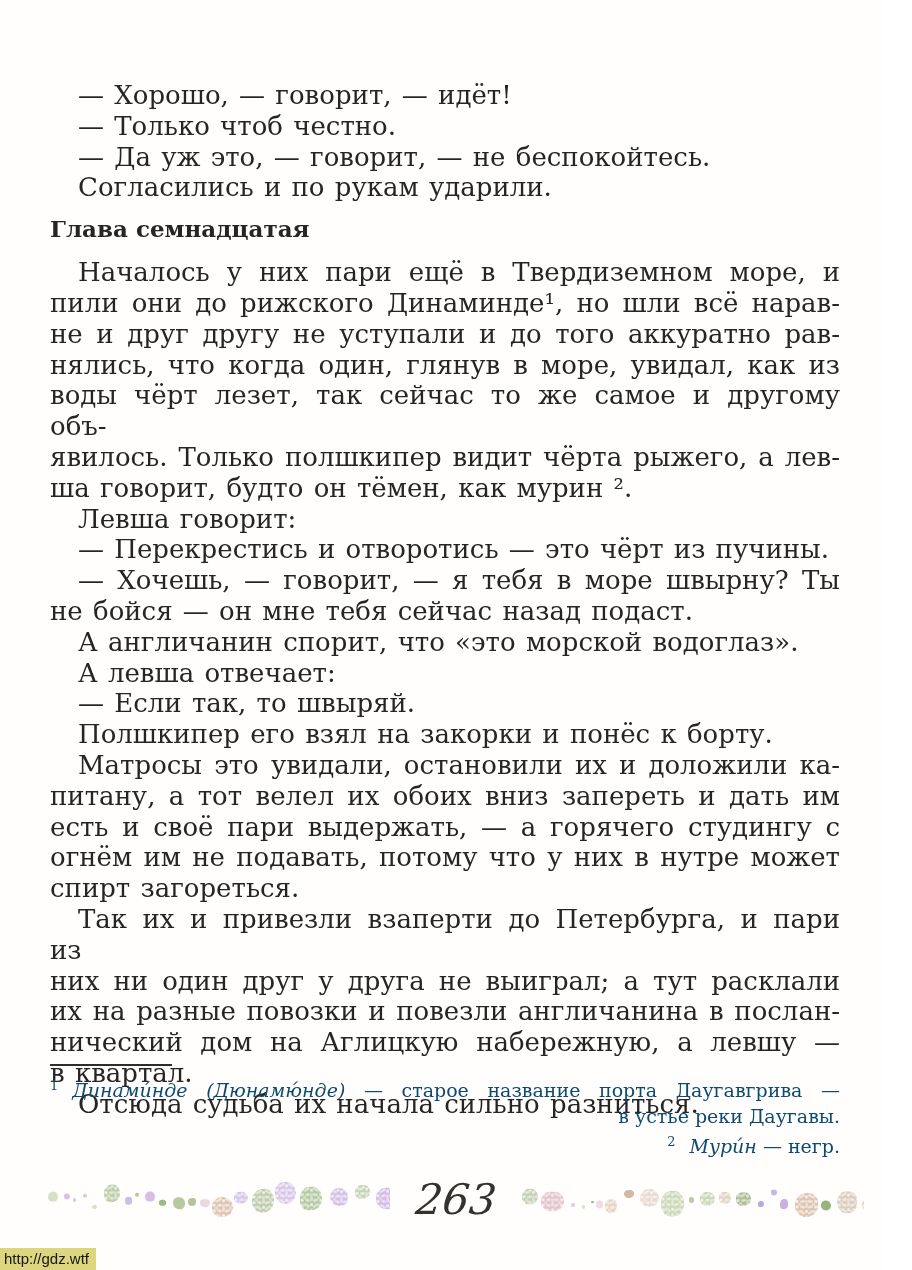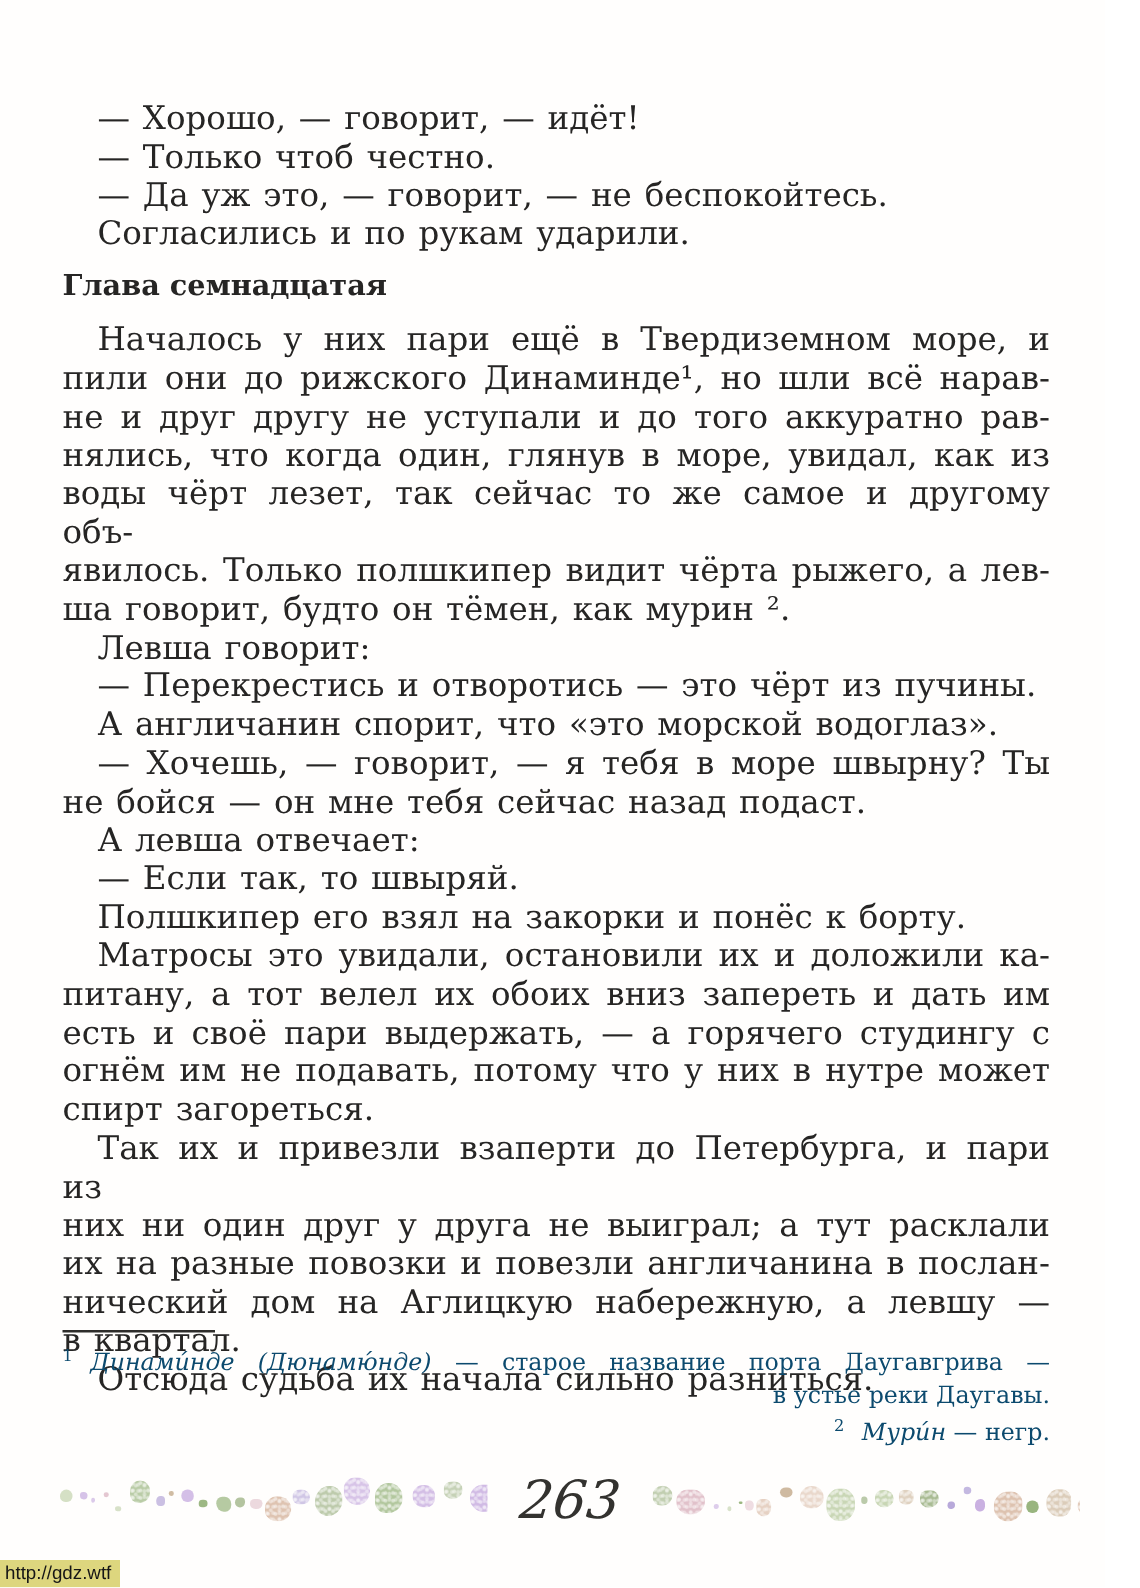--- a/index.html
+++ b/index.html
@@ -130,25 +130,25 @@
           <div class="line">явилось. Только полшкипер видит чёрта рыжего, а лев-</div>
           <div class="line line-last">ша говорит, будто он тёмен, как мурин ².</div>
         </div>
         <div class="para">
           <div class="line line-first line-last">Левша говорит:</div>
         </div>
         <div class="para">
           <div class="line line-first line-last">— Перекрестись и отворотись — это чёрт из пучины.</div>
         </div>
         <div class="para">
-          <div class="line line-first line-last">А англичанин спорит, что «это морской водоглаз».</div>
-        </div>
-        <div class="para">
           <div class="line line-first">— Хочешь, — говорит, — я тебя в море швырну? Ты</div>
           <div class="line line-last">не бойся — он мне тебя сейчас назад подаст.</div>
+        </div>
+        <div class="para">
+          <div class="line line-first line-last">А англичанин спорит, что «это морской водоглаз».</div>
         </div>
         <div class="para">
           <div class="line line-first line-last">А левша отвечает:</div>
         </div>
         <div class="para">
           <div class="line line-first line-last">— Если так, то швыряй.</div>
         </div>
         <div class="para">
           <div class="line line-first line-last">Полшкипер его взял на закорки и понёс к борту.</div>
         </div>

